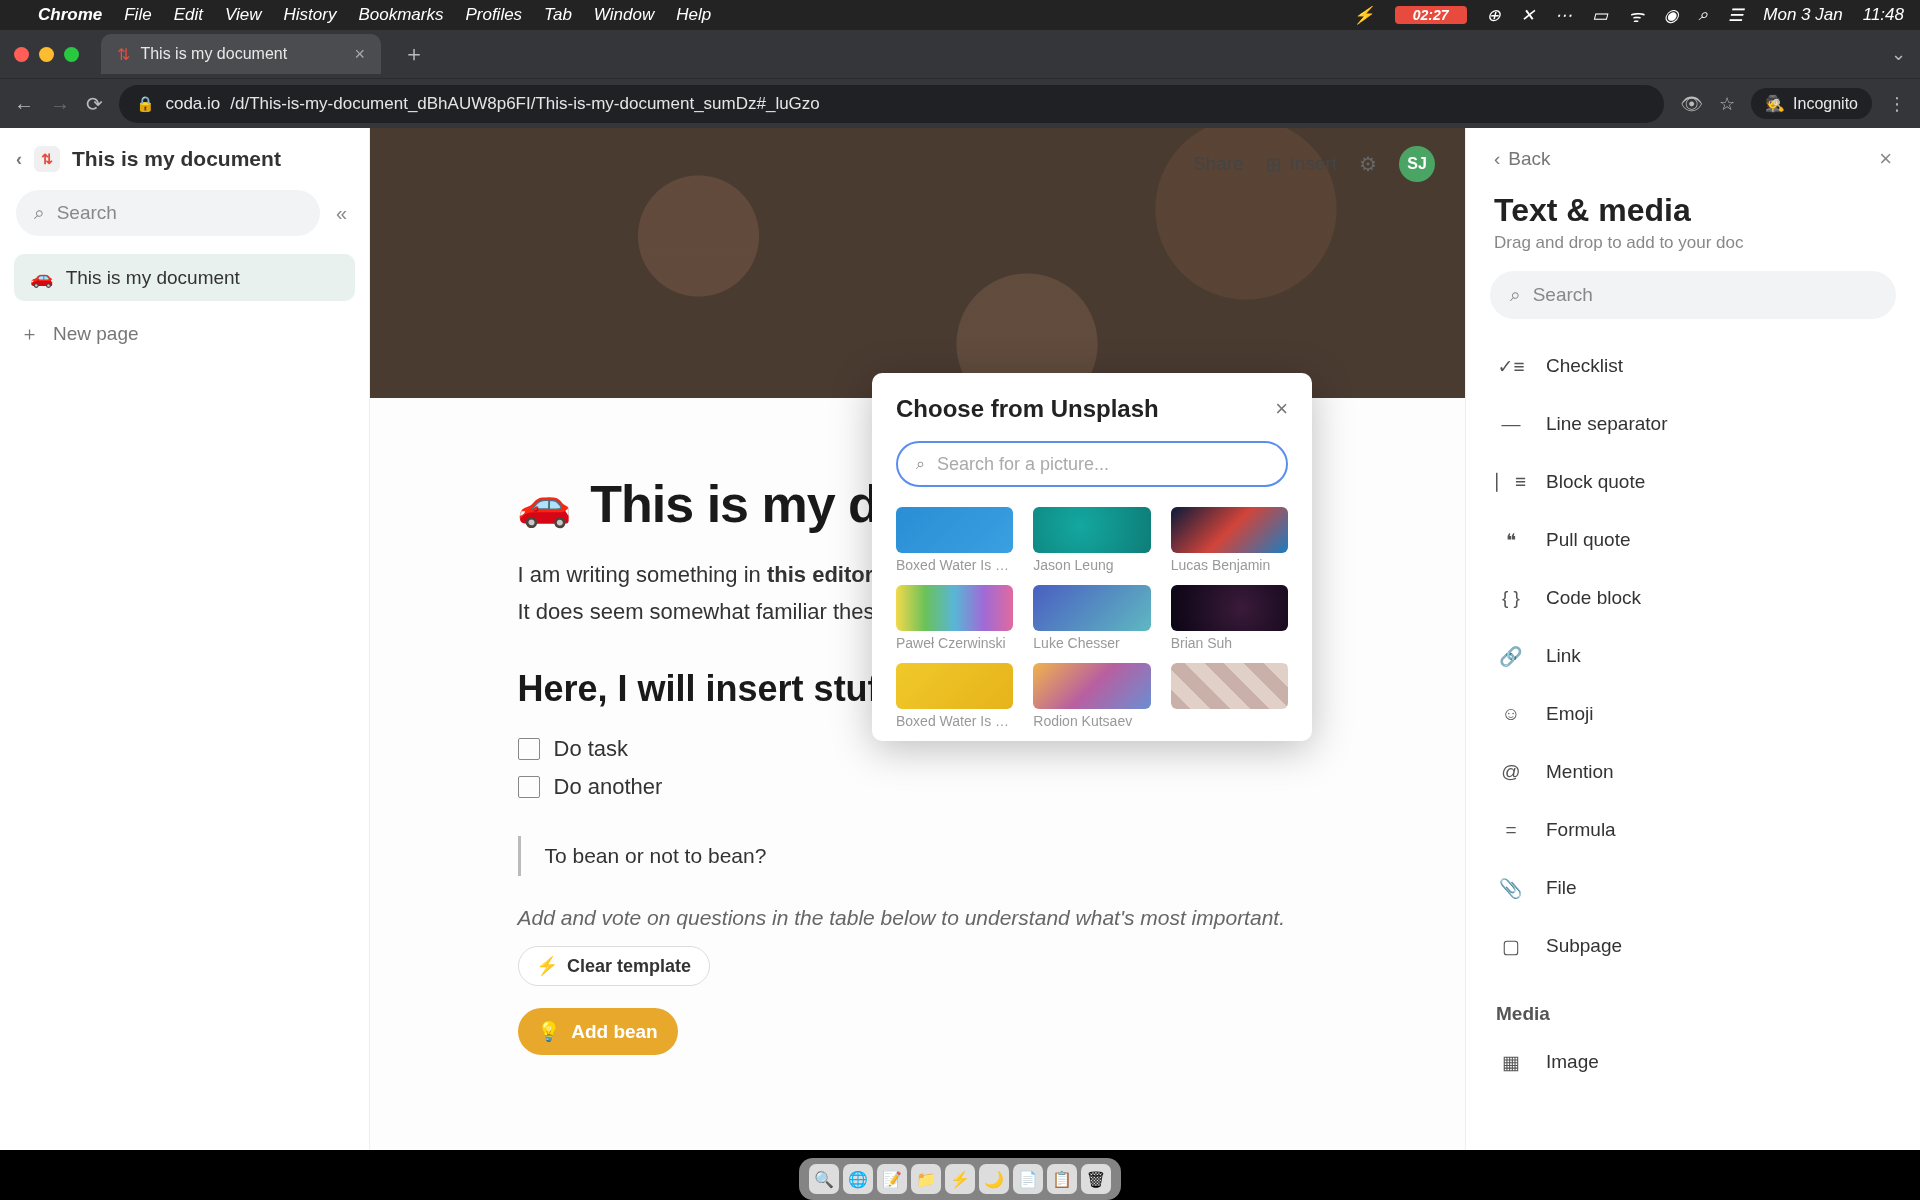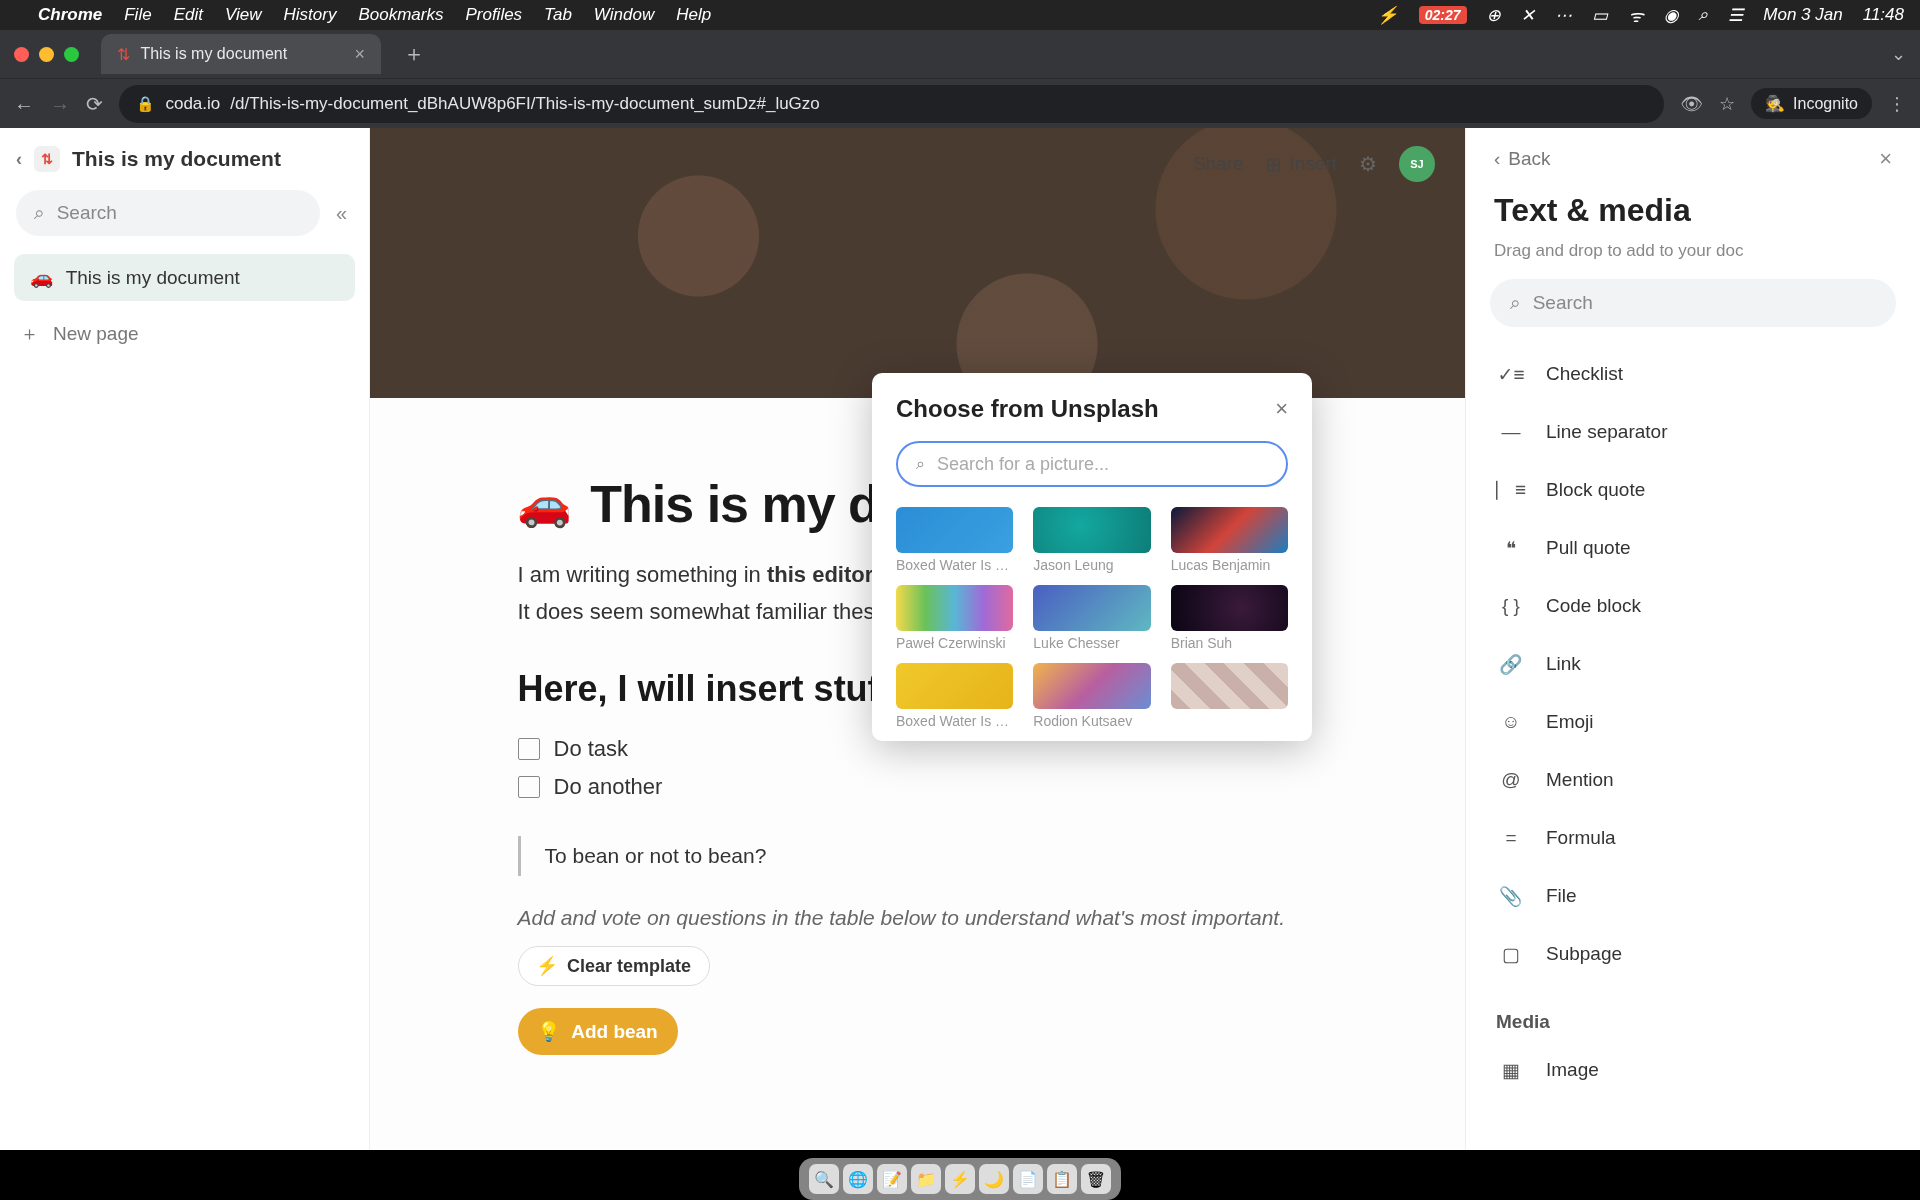--- a/index.html
+++ b/index.html
@@ -4,21 +4,21 @@
 <style>
 * { margin: 0; padding: 0; box-sizing: border-box; font-family: -apple-system, BlinkMacSystemFont, "Segoe UI", Helvetica, Arial, sans-serif; }
 html, body { width: 1920px; height: 1200px; overflow: hidden; background: #000; }
 
 
 .menubar { height: 30px; background: rgba(50,50,50,0.7); backdrop-filter: blur(10px); display: flex; align-items: center; padding: 0 16px; color: #fff; font-size: 17px; justify-content: space-between; font-style: italic; }
 .menubar-left { display: flex; align-items: center; gap: 22px; }
 .menubar-right { display: flex; align-items: center; gap: 20px; }
 .apple-logo { font-size: 18px; }
 .menubar .bold { font-weight: 600; }
-.battery-time { background: #e84a3d; color: #fff; padding: 1px 6px; border-radius: 4px; font-size: 14px; font-weight: 600; }
+.battery-time { background: #e84a3d; color: #fff; padding: 1px 18px; border-radius: 4px; font-size: 14px; font-weight: 600; }
 
 
 .chrome { position: relative; background: #35363a; height: calc(1200px - 30px - 50px); }
 .chrome-tabs { height: 48px; display: flex; align-items: center; padding: 0 14px; gap: 12px; }
 .traffic-lights { display: flex; gap: 10px; margin-right: 10px; }
 .tl { width: 15px; height: 15px; border-radius: 50%; }
 .tl.red { background: #ff5f57; } .tl.yellow { background: #febc2e; } .tl.green { background: #28c840; }
 .tab { display: flex; align-items: center; gap: 10px; background: #4b4c50; color: #e8e8e8; height: 40px; padding: 0 16px; border-radius: 10px 10px 0 0; min-width: 280px; font-size: 16px; }
 .tab .close { margin-left: auto; color: #aaa; font-size: 18px; }
 .tab-plus { color: #bbb; font-size: 22px; padding: 6px 10px; }
@@ -67,28 +67,28 @@
 .quote { border-left: 3px solid #bbb; padding: 8px 0 8px 24px; font-size: 21px; color: #333; margin: 16px 0 30px; }
 .helper { font-style: italic; color: #666; font-size: 21px; display: flex; align-items: center; gap: 16px; flex-wrap: wrap; }
 .clear-template { display: inline-flex; align-items: center; gap: 8px; border: 1px solid #ddd; border-radius: 24px; padding: 8px 18px; font-style: normal; font-weight: 600; color: #333; font-size: 18px; background: #fff; }
 .add-idea { display: inline-flex; align-items: center; gap: 10px; background: #e8a82c; color: #fff; font-weight: 700; font-size: 19px; padding: 12px 20px; border-radius: 24px; margin-top: 22px; }
 
 
 .appbar-right { position: absolute; top: 0; right: 0; height: 60px; display: flex; align-items: center; gap: 22px; padding-right: 20px; z-index: 5; }
 .share-btn { font-size: 19px; font-weight: 500; color: #444; }
 .insert-btn { display: flex; align-items: center; gap: 8px; font-size: 19px; font-weight: 500; color: #444; }
 .gear { font-size: 20px; color: #666; }
-.avatar { width: 36px; height: 36px; border-radius: 50%; background: #4aa564; color: #fff; display: flex; align-items: center; justify-content: center; font-weight: 600; font-size: 11px; }
+.avatar { width: 36px; height: 36px; border-radius: 50%; background: #4aa564; color: #fff; display: flex; align-items: center; justify-content: center; font-weight: 600; font-size: 16px; }
 
 
 .panel-right { width: 455px; border-left: 1px solid #eee; background: #fff; padding: 0 24px 20px; overflow-y: auto; position: relative; }
 .panel-header { display: flex; align-items: center; justify-content: space-between; padding: 18px 4px 8px; }
 .panel-back { display: flex; align-items: center; gap: 8px; color: #777; font-size: 19px; }
 .panel-close { color: #888; font-size: 22px; }
-.panel-title { font-size: 32px; font-weight: 700; margin: 12px 4px 12px; color: #222; }
+.panel-title { font-size: 32px; font-weight: 700; margin: 12px 4px 4px; color: #222; }
 .panel-sub { color: #888; font-size: 17px; margin: 0 4px 18px; }
 .panel-search { background: #f2f3f5; height: 48px; border-radius: 26px; display: flex; align-items: center; padding: 0 20px; gap: 12px; color: #888; font-size: 19px; margin-bottom: 18px; }
 .insert-list { display: flex; flex-direction: column; }
 .insert-item { display: flex; align-items: center; gap: 20px; padding: 14px 6px; font-size: 19px; color: #333; }
 .insert-icon { width: 30px; height: 30px; display: flex; align-items: center; justify-content: center; color: #555; }
 .media-heading { font-size: 19px; font-weight: 600; color: #555; margin: 28px 6px 8px; }
 
 
 .modal { position: absolute; left: 502px; top: 245px; width: 440px; background: #fff; border-radius: 10px; box-shadow: 0 8px 40px rgba(0,0,0,0.25); padding: 22px 24px 12px; z-index: 20; }
 .modal-head { display: flex; align-items: center; justify-content: space-between; margin-bottom: 18px; }

